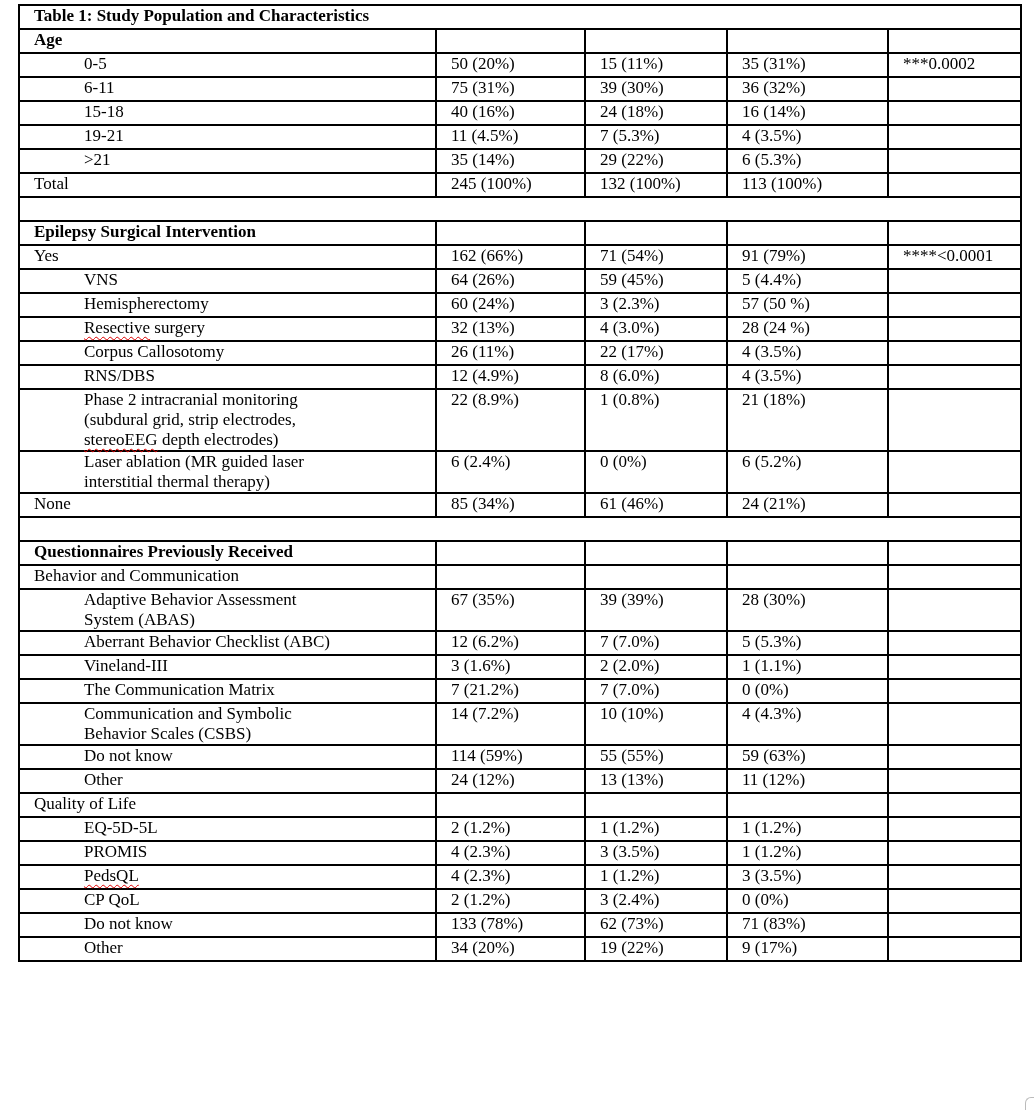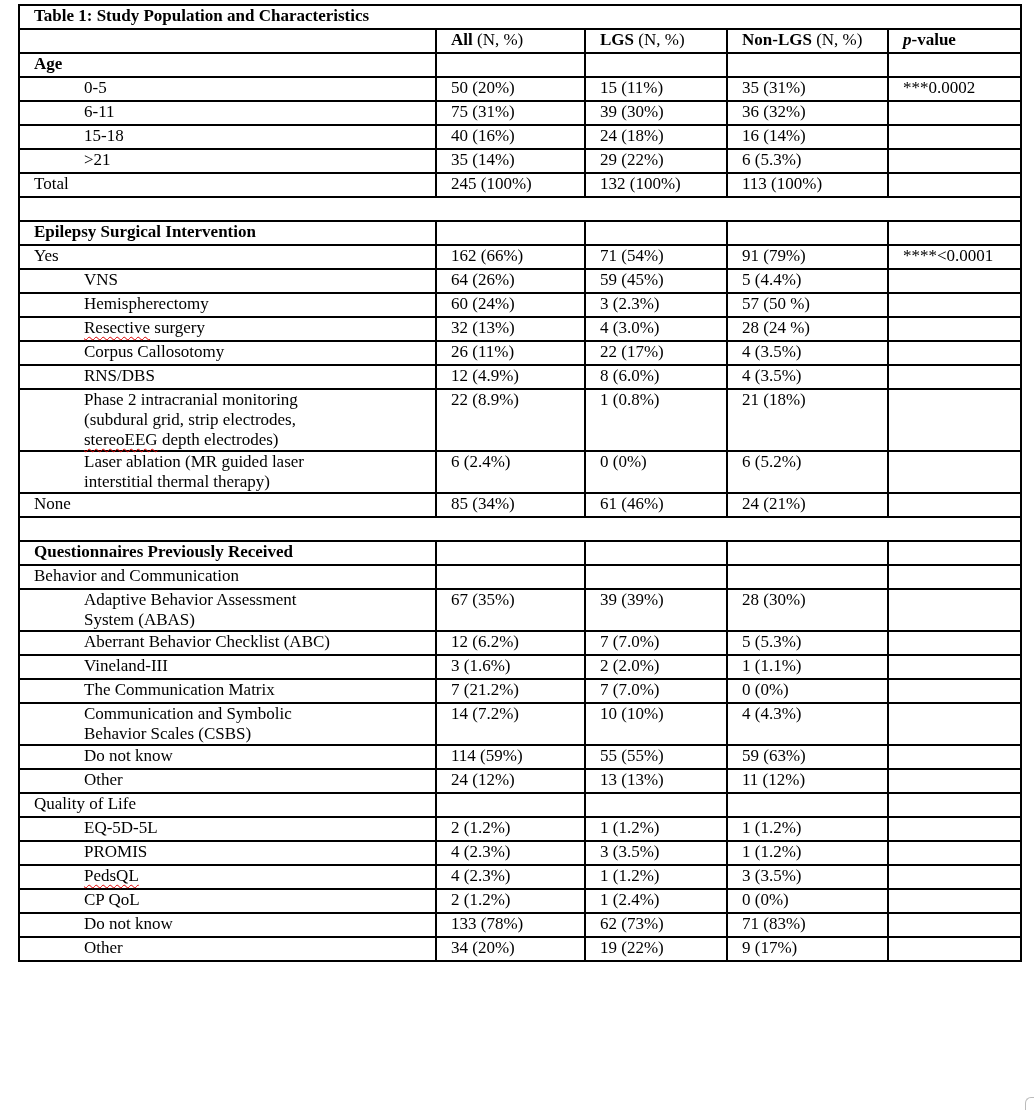--- a/index.html
+++ b/index.html
@@ -27,27 +27,20 @@
       <col class="c0">
       <col class="c1">
       <col class="c2">
       <col class="c3">
       <col class="c4">
     </colgroup>
   <tbody>
     <tr>
       <td colspan="5" class="title">Table 1: Study Population and Characteristics</td>
     </tr>
-    <tr>
-      <td></td>
-      <td><b>All</b><span> (N, %)</span></td>
-      <td><b>LGS</b><span> (N, %)</span></td>
-      <td><b>Non-LGS</b><span> (N, %)</span></td>
-      <td><b><i>p</i><span>-value</span></b></td>
-    </tr>
 
     <tr>
       <td class="bold">Age</td>
       <td></td>
         <td></td>
         <td></td>
         <td></td>
     </tr>
     <tr>
       <td class="indent">0-5</td>
@@ -64,20 +57,27 @@
       <td></td>
     </tr>
     <tr>
       <td class="indent">15-18</td>
       <td>40 (16%)</td>
       <td>24 (18%)</td>
       <td>16 (14%)</td>
       <td></td>
     </tr>
     <tr>
+      <td class="indent">19-21</td>
+      <td>11 (4.5%)</td>
+      <td>7 (5.3%)</td>
+      <td>4 (3.5%)</td>
+      <td></td>
+    </tr>
+    <tr>
       <td class="indent">&gt;21</td>
       <td>35 (14%)</td>
       <td>29 (22%)</td>
       <td>6 (5.3%)</td>
       <td></td>
     </tr>
     <tr>
       <td>Total</td>
       <td>245 (100%)</td>
       <td>132 (100%)</td>
@@ -262,21 +262,21 @@
     <tr>
       <td class="indent"><span class="squig">PedsQL</span></td>
       <td>4 (2.3%)</td>
       <td>1 (1.2%)</td>
       <td>3 (3.5%)</td>
       <td></td>
     </tr>
     <tr>
       <td class="indent">CP QoL</td>
       <td>2 (1.2%)</td>
-      <td>1 (2.4%)</td>
+      <td>3 (2.4%)</td>
       <td>0 (0%)</td>
       <td></td>
     </tr>
     <tr>
       <td class="indent">Do not know</td>
       <td>133 (78%)</td>
       <td>62 (73%)</td>
       <td>71 (83%)</td>
       <td></td>
     </tr>

